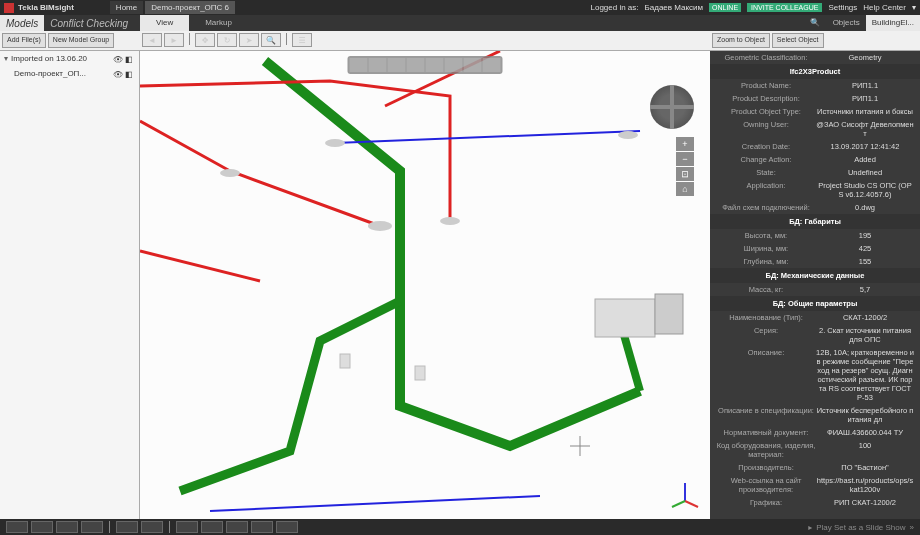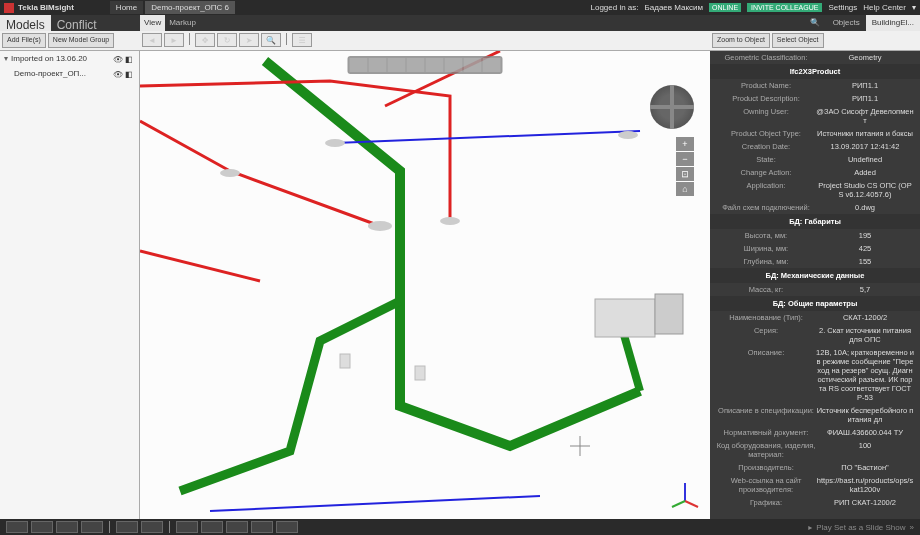--- a/index.html
+++ b/index.html
@@ -9,24 +9,24 @@
 .topbar .appname { font-weight:bold; margin-right:0; }
 .topbar .nav { display:flex; gap:2px;padding-left:36px; }
 .topbar .tab { padding:2px 6px; background:#3a3a3a; cursor:pointer; }
 .topbar .tab.active { background:#555; }
 .topbar .spacer { flex:1; }
 .topbar .right { display:flex; align-items:center; gap:6px; }
 .online { background:#3a7; color:#fff; padding:1px 3px; font-size:7px; }
 .invite { background:#3a7; color:#fff; padding:1px 4px; font-size:7px; cursor:pointer; }
 .row2 { height:16px; background:#353535; display:flex; }
 .left-tabs { width:140px; display:flex; }
-.left-tabs .ltab { padding:3px 6px; background:#353535; color:#bbb; cursor:pointer; font-size:12px; }
+.left-tabs .ltab { padding:3px 6px; background:#353535; color:#bbb; cursor:pointer; font-size:10px;font-style:italic; }
 .left-tabs .ltab.active { background:#e8e8e8; color:#333; }
 .mid-tabs { display:flex; }
-.mid-tabs .mtab { padding:3px 4px; background:#353535; color:#bbb; cursor:pointer; }
+.mid-tabs .mtab { padding:3px 16px; background:#353535; color:#bbb; cursor:pointer; }
 .mid-tabs .mtab.active { background:#e8e8e8; color:#333; }
 .right-tabs { margin-left:auto; display:flex; }
 .right-tabs .rtab { padding:3px 6px; background:#353535; color:#bbb; cursor:pointer; }
 .right-tabs .rtab.active { background:#e8e8e8; color:#333; }
 .row3 { height:20px; background:#f0f0f0; display:flex; border-bottom:1px solid #aaa; }
 .left-tb { width:140px; display:flex; gap:2px; padding:2px; }
 .btn { background:#e0e0e0; border:1px solid #999; padding:2px 4px; font-size:7px; color:#333; cursor:pointer; }
 .mid-tb { flex:1; display:flex; gap:2px; padding:2px; }
 .tbicon { width:20px; height:14px; background:#e8e8e8; border:1px solid #999; cursor:pointer; display:flex; align-items:center; justify-content:center; }
 .right-tb { width:210px; display:flex; gap:2px; padding:2px; }
@@ -203,38 +203,38 @@
     <div id="prod-rows">
         <div class="prop-row">
           <span class="k">Product Name:</span>
           <span class="v">РИП1.1</span>
         </div>
         <div class="prop-row">
           <span class="k">Product Description:</span>
           <span class="v">РИП1.1</span>
         </div>
         <div class="prop-row">
+          <span class="k">Product Object Type:</span>
+          <span class="v">Источники питания и боксы</span>
+        </div>
+        <div class="prop-row">
           <span class="k">Owning User:</span>
           <span class="v">@ЗАО Сисофт Девелопмент</span>
         </div>
         <div class="prop-row">
-          <span class="k">Product Object Type:</span>
-          <span class="v">Источники питания и боксы</span>
-        </div>
-        <div class="prop-row">
           <span class="k">Creation Date:</span>
           <span class="v">13.09.2017 12:41:42</span>
         </div>
         <div class="prop-row">
+          <span class="k">Change Action:</span>
+          <span class="v">Added</span>
+        </div>
+        <div class="prop-row">
           <span class="k">State:</span>
           <span class="v">Undefined</span>
-        </div>
-        <div class="prop-row">
-          <span class="k">Change Action:</span>
-          <span class="v">Added</span>
         </div>
         <div class="prop-row">
           <span class="k">Application:</span>
           <span class="v">Project Studio CS ОПС (OPS v6.12.4057.6)</span>
         </div>
       </div>
     <div id="sec-rows">
         <div class="prop-row">
           <span class="k">Файл схем подключений:</span>
           <span class="v">0.dwg</span>

